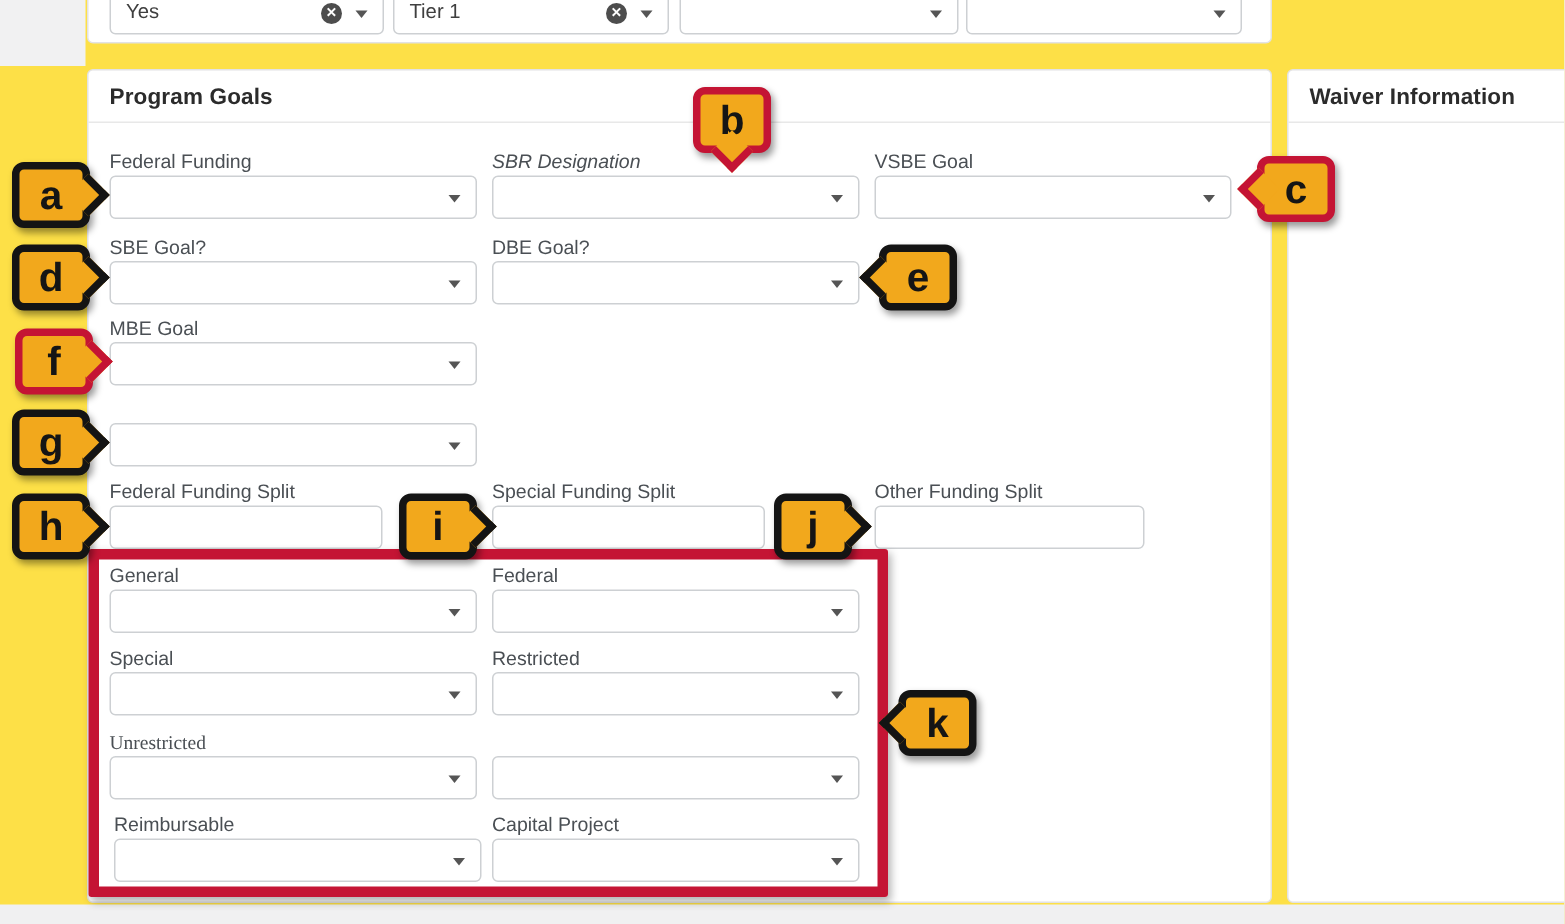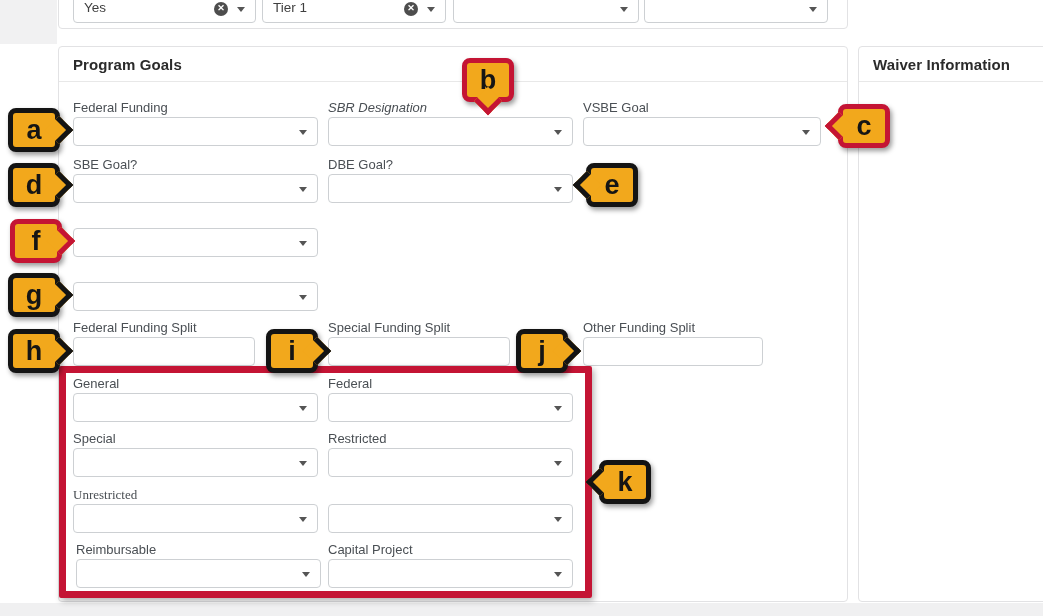--- a/index.html
+++ b/index.html
@@ -1,20 +1,20 @@
 <!DOCTYPE html>
 <html><head>
 <meta charset="utf-8">
 <style>
   * { margin:0; padding:0; box-sizing:border-box; }
   html,body { background:#e9e9ea; }
   body { font-family:"Liberation Sans", sans-serif; }
   #screen {
     position:relative; width:1043px; height:616px; overflow:hidden;
-    background:#ffffff; margin:0 auto;padding-left:24px;
+    background:#fde047; margin:0 auto;padding-left:24px;
   }
   .bg-strip-bottom { position:absolute; left:0; top:603px; width:1043px; height:13px; background:#f0f0f1; }
   .bg-strip-topleft { position:absolute; left:0; top:0; width:57px; height:44px; background:#f1f1f2; }
 
   .card {
     position:absolute; background:#fff; border:1px solid #e2e2e4; border-radius:4px;
   }
   .card-header {
     height:35px; border-bottom:1px solid #e8e8e8; display:flex; align-items:center;
     padding-left:14px; font-size:15px; font-weight:700; color:#2b2b2b; letter-spacing:.1px;
@@ -129,20 +129,21 @@
   </div>
   <div class="field" style="left:328px; top:157px; width:245px; height:46px;">
     <span class="field-label">DBE Goal?</span>
     <div class="control" style="width:245px;">
       <span class="select-value"></span>
       <span class="caret"></span>
     </div>
   </div>
 
   <div class="field" style="left:73px; top:211px; width:245px; height:46px;">
+    <span class="field-label">MBE Goal</span>
     <div class="control" style="width:245px;">
       <span class="select-value"></span>
       <span class="caret"></span>
     </div>
   </div>
 
   <div class="field" style="left:73px; top:265px; width:245px; height:46px;">
     <div class="control" style="width:245px;">
       <span class="select-value"></span>
       <span class="caret"></span>

